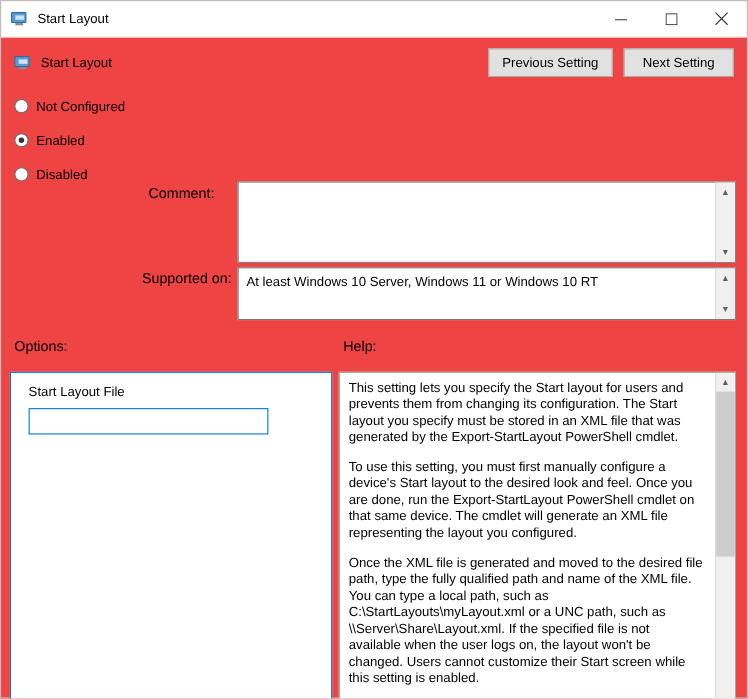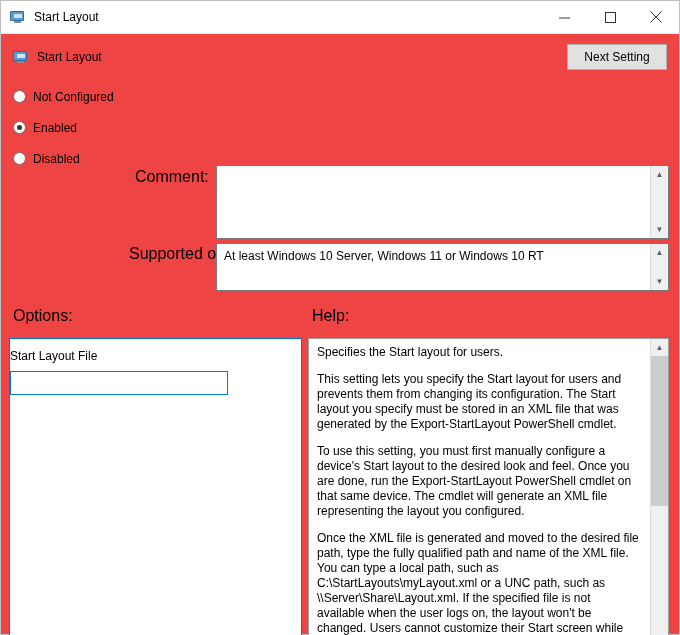--- a/index.html
+++ b/index.html
@@ -150,21 +150,21 @@
     position: absolute;
     left: 3px; top: 3px;
     width: 5px; height: 5px;
     border-radius: 50%;
     background: #333;
   }
   .radio-label { font-size: 12px; }
   
   .field-label {
     position: absolute;
-    font-size: 16px;
+    font-size: 13px;
   }
   .comment-label { left: 134px; top: 88px; }
   .supported-label { left: 128px; top: 165px; text-align: right; }
   .textbox {
     position: absolute;
     background: #fff;
     border: 1px solid #7a7a7a;
     box-sizing: border-box;
   }
   .comment-box {
@@ -212,21 +212,21 @@
     border: 1px solid #9e9e9e;
     box-sizing: border-box;
   }
   .options-panel {
     left: 8px;
     top: 258px;
     width: 293px;
     height: 318px;
     border: 1px solid #0078d7;
   }
-  .opt-inner { padding: 10px 0; }
+  .opt-inner { padding: 10px 16px; }
   .opt-caption {
     font-size: 12px;
     margin-bottom: 8px;
   }
   .opt-input {
     width: 218px;
     height: 24px;
     border: 1px solid #0078d7;
     box-sizing: border-box;
     background: #fff;
@@ -320,20 +320,21 @@
     </div>
   </div>
 
   <div class="header">
     <div class="app-icon h-icon">
       <div class="mon"></div>
       <div class="base"></div>
     </div>
     <div class="h-title">Start Layout</div>
     <div class="spacer"></div>
+    <div class="btn btn-prev">Previous Setting</div>
     <div class="btn btn-next">Next Setting</div>
   </div>
 
   <div class="body">
 
     <div class="state-col">
       <div class="radio-row">
         <span class="radio"></span>
         <span class="radio-label">Not Configured</span>
       </div>
@@ -371,21 +372,20 @@
 
     <div class="panel options-panel">
       <div class="opt-inner">
         <div class="opt-caption">Start Layout File</div>
         <input class="opt-input" type="text" value="" style="">
       </div>
     </div>
 
     <div class="panel help-panel">
       <div class="help-inner">
-        <p>Specifies the Start layout for users.</p>
         <p>This setting lets you specify the Start layout for users and prevents them from changing its configuration. The Start layout you specify must be stored in an XML file that was generated by the Export-StartLayout PowerShell cmdlet.</p>
         <p>To use this setting, you must first manually configure a device's Start layout to the desired look and feel. Once you are done, run the Export-StartLayout PowerShell cmdlet on that same device. The cmdlet will generate an XML file representing the layout you configured.</p>
         <p>Once the XML file is generated and moved to the desired file path, type the fully qualified path and name of the XML file. You can type a local path, such as C:\StartLayouts\myLayout.xml or a UNC path, such as \\Server\Share\Layout.xml. If the specified file is not available when the user logs on, the layout won't be changed. Users cannot customize their Start screen while this setting is enabled.</p>
 
       </div>
       <div class="help-scroll">
         <div class="sb-arrow up">▲</div>
         <div class="thumb"></div>
 
       </div>

